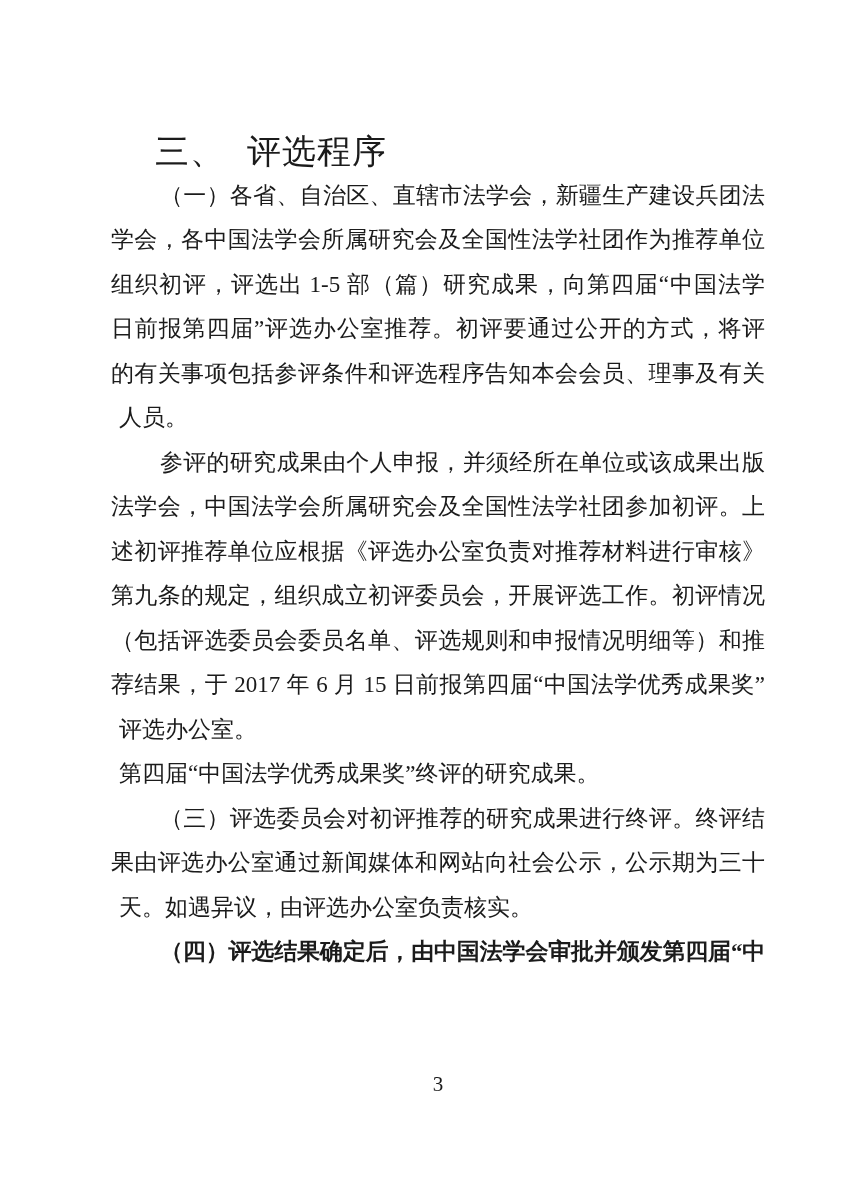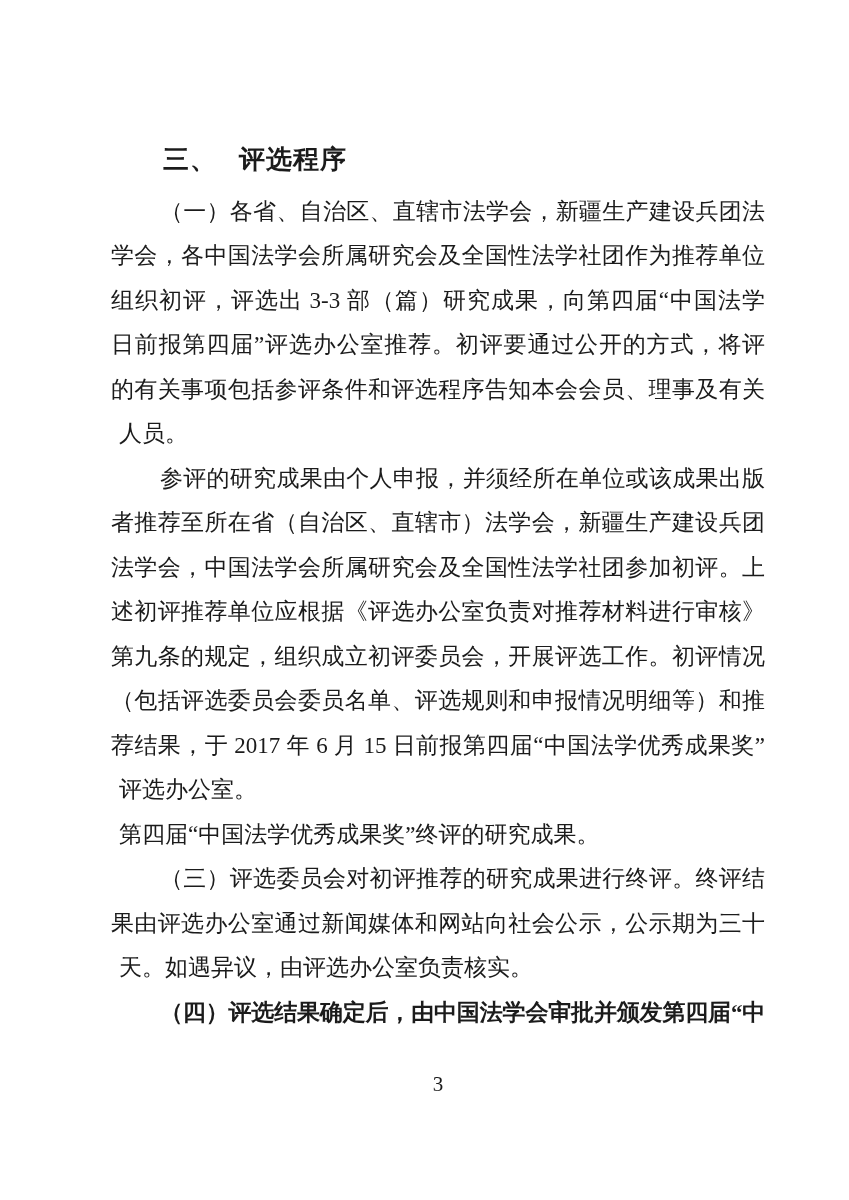--- a/index.html
+++ b/index.html
@@ -14,24 +14,24 @@
     background: var(--page-bg, #ffffff);
     color: var(--text-color, #1b1b1b);
     overflow: hidden;
   }
   .text-block {
     position: absolute;
     left: 111px; top: 129px;
     width: 654px;
   }
   .heading {
-    margin: 8px; padding: 0 0 0 44px;
+    margin: 0; padding: 0 0 0 44px;
     font-family: "Liberation Sans", "DejaVu Sans", sans-serif;
-    font-weight: bold;
-    font-size: 26px;
+    font-weight: normal;
+    font-size: 34px;
     line-height: 44.5px;
     letter-spacing: 1px;
     white-space: nowrap;
   }
   .heading .hgap { display: inline-block; width: 22px; }
   .line {
     font-size: 23px;
     line-height: 44.5px;
     height: 44.5px;
     text-align: justify;
@@ -50,26 +50,25 @@
 </style>
 </head>
 <body>
 
 <div class="page">
   <div class="text-block">
     <h2 class="heading"><span>三、</span><span class="hgap"></span><span>评选程序</span></h2>
     <div>
         <div class="line indent" style="">（一）各省、自治区、直辖市法学会，新疆生产建设兵团法</div>
         <div class="line" style="">学会，各中国法学会所属研究会及全国性法学社团作为推荐单位</div>
-        <div class="line" style="">组织初评，评选出 3-3 部（篇）研究成果，向第四届“中国法学</div>
+        <div class="line" style="">组织初评，评选出 1-5 部（篇）研究成果，向第四届“中国法学</div>
         <div class="line" style="">日前报第四届”评选办公室推荐。初评要通过公开的方式，将评选</div>
         <div class="line" style="">的有关事项包括参评条件和评选程序告知本会会员、理事及有关</div>
         <div class="line end" style="">人员。</div>
         <div class="line indent" style="">参评的研究成果由个人申报，并须经所在单位或该成果出版</div>
-        <div class="line" style="">者推荐至所在省（自治区、直辖市）法学会，新疆生产建设兵团</div>
         <div class="line" style="">法学会，中国法学会所属研究会及全国性法学社团参加初评。上</div>
         <div class="line" style="">述初评推荐单位应根据《评选办公室负责对推荐材料进行审核》</div>
         <div class="line" style="">第九条的规定，组织成立初评委员会，开展评选工作。初评情况</div>
         <div class="line" style="">（包括评选委员会委员名单、评选规则和申报情况明细等）和推</div>
         <div class="line" style="">荐结果，于 2017 年 6 月 15 日前报第四届“中国法学优秀成果奖”</div>
         <div class="line end" style="">评选办公室。</div>
         <div class="line end" style="">第四届“中国法学优秀成果奖”终评的研究成果。</div>
         <div class="line indent" style="">（三）评选委员会对初评推荐的研究成果进行终评。终评结</div>
         <div class="line" style="">果由评选办公室通过新闻媒体和网站向社会公示，公示期为三十</div>
         <div class="line end" style="">天。如遇异议，由评选办公室负责核实。</div>

